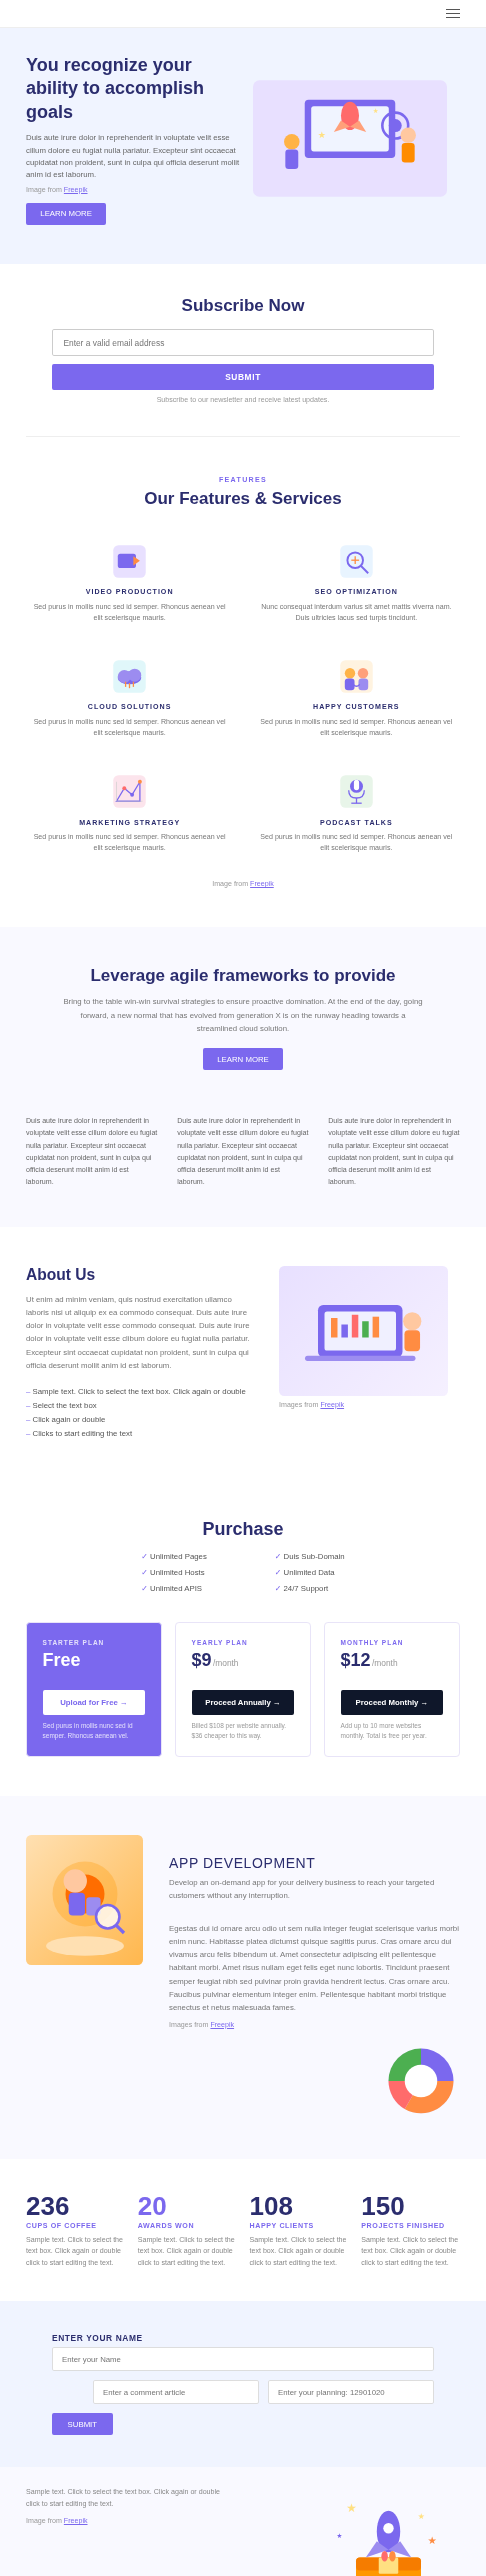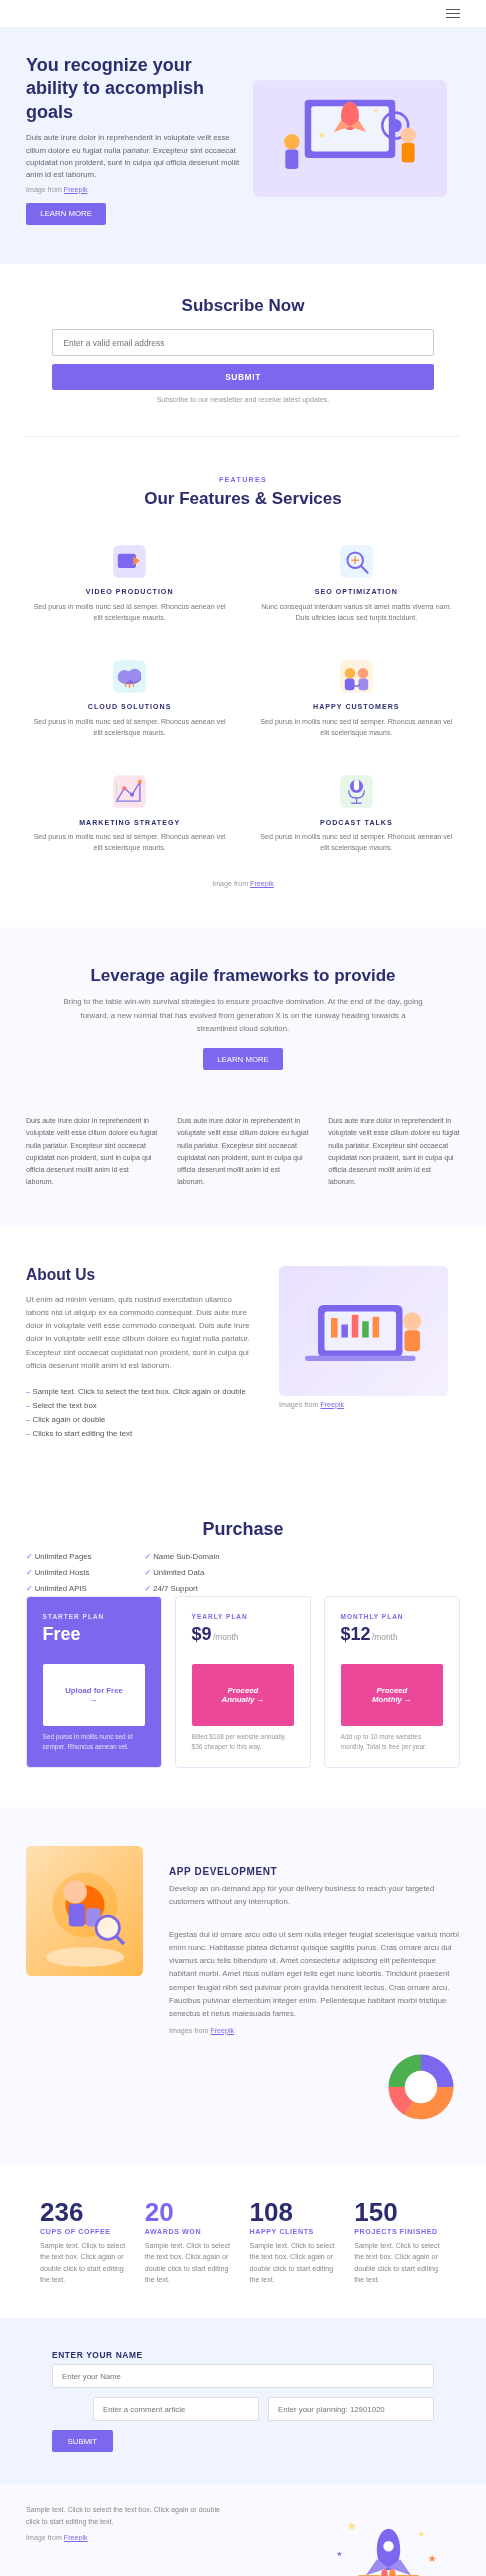--- a/index.html
+++ b/index.html
@@ -64,49 +64,49 @@
     .about-list li::before { content: "– "; color: #7b68ee; }
     .about-right { width: 181px; }
     .about-image-placeholder { width: 169px; height: 130px; background: linear-gradient(135deg, #e8e0ff 0%, #f5f0ff 100%); border-radius: 5.2px; display: flex; align-items: center; justify-content: center; }
     .about-credit { font-size: 7.1px; color: #999; margin-top: 5.2px; }
     .about-credit a { color: #7b68ee; }
 
     
     .purchase { background: #fff; padding: 39px 26px; }
     .purchase-title { text-align: center; font-size: 18px; font-weight: 700; color: #2b2d6e; margin-bottom: 9px; }
     .purchase-desc { font-size: 7.8px; color: #777; max-width: 311px; margin: 0 auto 19.4px; line-height: 1.7; text-align: center; }
-    .purchase-features { display: flex; justify-content: flex-start; gap: 53px; }
+    .purchase-features { display: flex; justify-content: center; gap: 68px; margin-bottom: 26px; }
     .pf-col { list-style: none; font-size: 7.8px; color: #555; line-height: 2; }
     .pf-col li::before { content: "✓ "; color: #7b68ee; }
     .pricing-grid { display: grid; grid-template-columns: repeat(3, 1fr); gap: 13px; }
     .pricing-card { border: 0.6px solid #e8e4f8; border-radius: 3.9px; padding: 15.6px; }
     .pricing-card.starter { background: #7b68ee; color: #fff; }
     .plan-type { font-size: 6.5px; font-weight: 600; letter-spacing: 1px; text-transform: uppercase; margin-bottom: 3.9px; }
     .plan-price { font-size: 21px; font-weight: 700; color: inherit; margin-bottom: 2.6px; }
-    .btn-plan { display: block; width: 100%; padding: 22px; border: none; border-radius: 1.9px; font-size: 7.8px; font-weight: 600; cursor: pointer; margin-top: 19px; text-align: center; }
+    .btn-plan { display: block; width: 100%; padding: 8px; border: none; border-radius: 1.9px; font-size: 7.8px; font-weight: 600; cursor: pointer; margin-top: 19px; text-align: center; }
     .btn-plan.light { background: #fff; color: #7b68ee; }
-    .btn-plan.purple { background: #ec4899; color: #fff; font-style: italic; }
+    .btn-plan.purple { background: #0f172a; color: #fff; }
     .plan-note { font-size: 6.5px; color: #999; margin-top: 6.5px; line-height: 1.5; }
     .plan-note.white { color: rgba(255,255,255,0.8); }
 
     
     .strategic { background: #f9f9ff; padding: 39px 26px; display: flex; gap: 26px; align-items: flex-start; }
     .strategic-left { flex: 0 0 117px; }
     .strategic-img { width: 117px; height: 130px; background: linear-gradient(135deg, #ffe0b2, #ffb74d); border-radius: 5.2px; display: flex; align-items: center; justify-content: center; }
     .strategic-right { flex: 1; }
     .strategic-title { font-size: 15.6px; font-weight: 700; color: #2b2d6e; margin-bottom: 9px; }
     .strategic-desc { font-size: 7.8px; color: #777; line-height: 1.7; margin-bottom: 6.5px; }
     .strategic-credit { font-size: 7.1px; color: #999; }
     .strategic-credit a { color: #7b68ee; }
     .app-dev { margin-top: 19.4px; }
-    .app-dev-title { font-size: 10px; font-weight: 700; letter-spacing: 0.6px; text-transform: uppercase; color: #2b2d6e; margin-bottom: 5.2px; }
+    .app-dev-title { font-size: 14px; font-weight: 400; letter-spacing: 0.6px; text-transform: uppercase; color: #2b2d6e; margin-bottom: 5.2px; }
     .app-dev-desc { font-size: 7.8px; color: #777; line-height: 1.7; }
 
     
-    .stats { background: #fff; padding: 32px 40px; }
+    .stats { background: #fff; padding: 32px 26px; }
     .stats-grid { display: grid; grid-template-columns: repeat(4, 1fr); gap: 13px; text-align: left; }
     .stat-number { font-size: 26px; font-weight: 700; color: #2b2d6e; }
     .stat-label { font-size: 7.1px; color: #7b68ee; font-weight: 600; letter-spacing: 0.6px; text-transform: uppercase; margin-bottom: 5.2px; }
     .stat-desc { font-size: 7.1px; color: #888; line-height: 1.6; }
 
     
     .contact { background: #f0f4ff; padding: 32px 52px; }
     .contact-title { font-size: 8.4px; font-weight: 700; letter-spacing: 0.6px; text-transform: uppercase; color: #2b2d6e; margin-bottom: 3.9px; }
     .contact-form-row { display: flex; gap: 9px; margin-bottom: 9px; padding-left: 41px; }
     .contact-input { flex: 1; padding: 6.5px 9px; border: 0.6px solid #ddd; border-radius: 1.9px; font-size: 7.8px; color: #aaa; background: #fff; }
@@ -335,21 +335,21 @@
 
 <section class="purchase">
   <h2 class="purchase-title">Purchase</h2>
   <div class="purchase-features">
     <ul class="pf-col">
       <li>Unlimited Pages</li>
       <li>Unlimited Hosts</li>
       <li>Unlimited APIS</li>
     </ul>
     <ul class="pf-col">
-      <li>Name Sub-Domain</li>
+      <li>Duis Sub-Domain</li>
       <li>Unlimited Data</li>
       <li>24/7 Support</li>
     </ul>
   </div>
   <div class="pricing-grid">
 
     <div class="pricing-card starter">
       <p class="plan-type" style="color:rgba(255,255,255,0.8)">Starter Plan</p>
       <div class="plan-price" style="color:#fff;font-size:18px;font-weight:700;margin-bottom:10.4px;">Free</div>
       <button class="btn-plan light">Upload for Free →</button>

